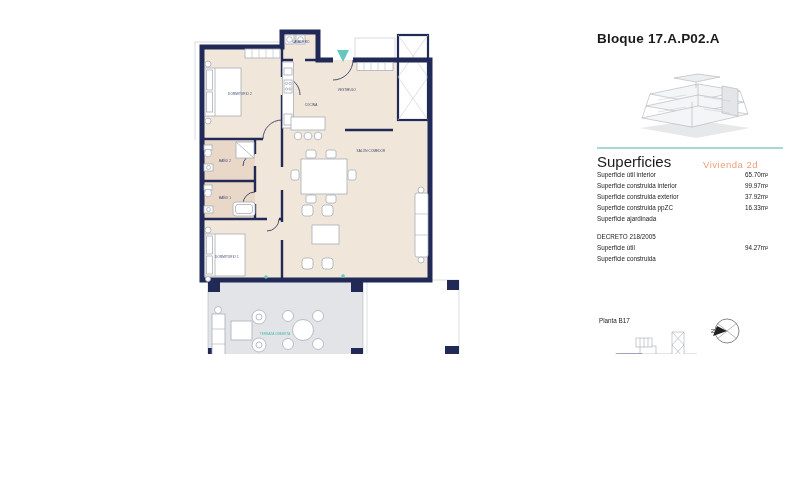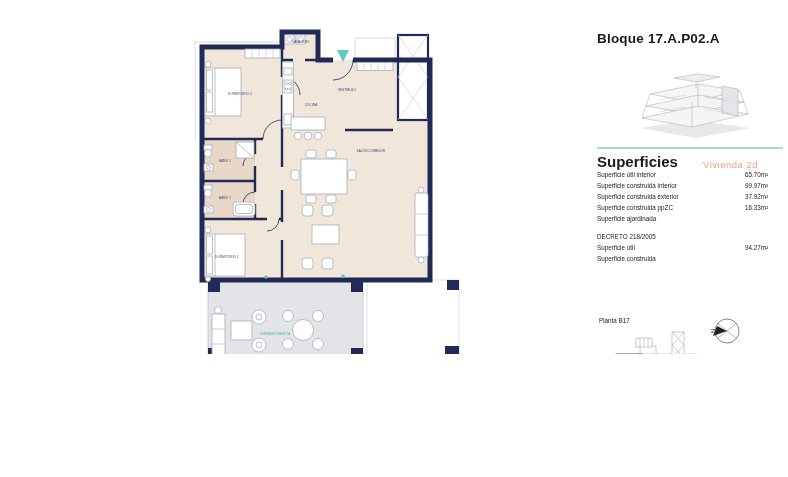--- a/index.html
+++ b/index.html
@@ -3,21 +3,21 @@
 <meta charset="utf-8">
 <style>
   html,body{margin:0;padding:0;background:#fff;}
   #page{position:relative;width:788px;height:354px;background:#ffffff;overflow:hidden;
         font-family:"Liberation Sans",sans-serif;color:#1a1a1a;}
   .abs{position:absolute;}
   
   .block-title{left:597px;top:31px;font-size:13.5px;font-weight:bold;letter-spacing:.2px;}
   .building{left:634px;top:66px;}
   .divider{left:597px;top:147px;width:186px;height:2px;background:#a7d9d6;}
-  .sup-title{left:597px;top:153px;font-size:15px;font-weight:bold;}
+  .sup-title{left:597px;top:153px;font-size:15px;font-weight:normal;}
   .sup-unit{left:703px;top:159px;font-size:9.5px;color:#ee9f78;letter-spacing:.5px;}
   .sup-rows{left:597px;top:169px;width:171px;}
   .srow{display:flex;justify-content:space-between;font-size:6.3px;line-height:11px;color:#222;}
   .decreto{left:597px;top:231px;width:171px;}
   .decreto-title{font-size:6.3px;line-height:11px;color:#222;}
   .planta-label{left:599px;top:317px;font-size:6.3px;color:#222;}
   .compass2{left:708px;top:314px;}
   .siteplan1{left:612px;top:326px;}
   .siteplan2{left:604px;top:416px;}
   

